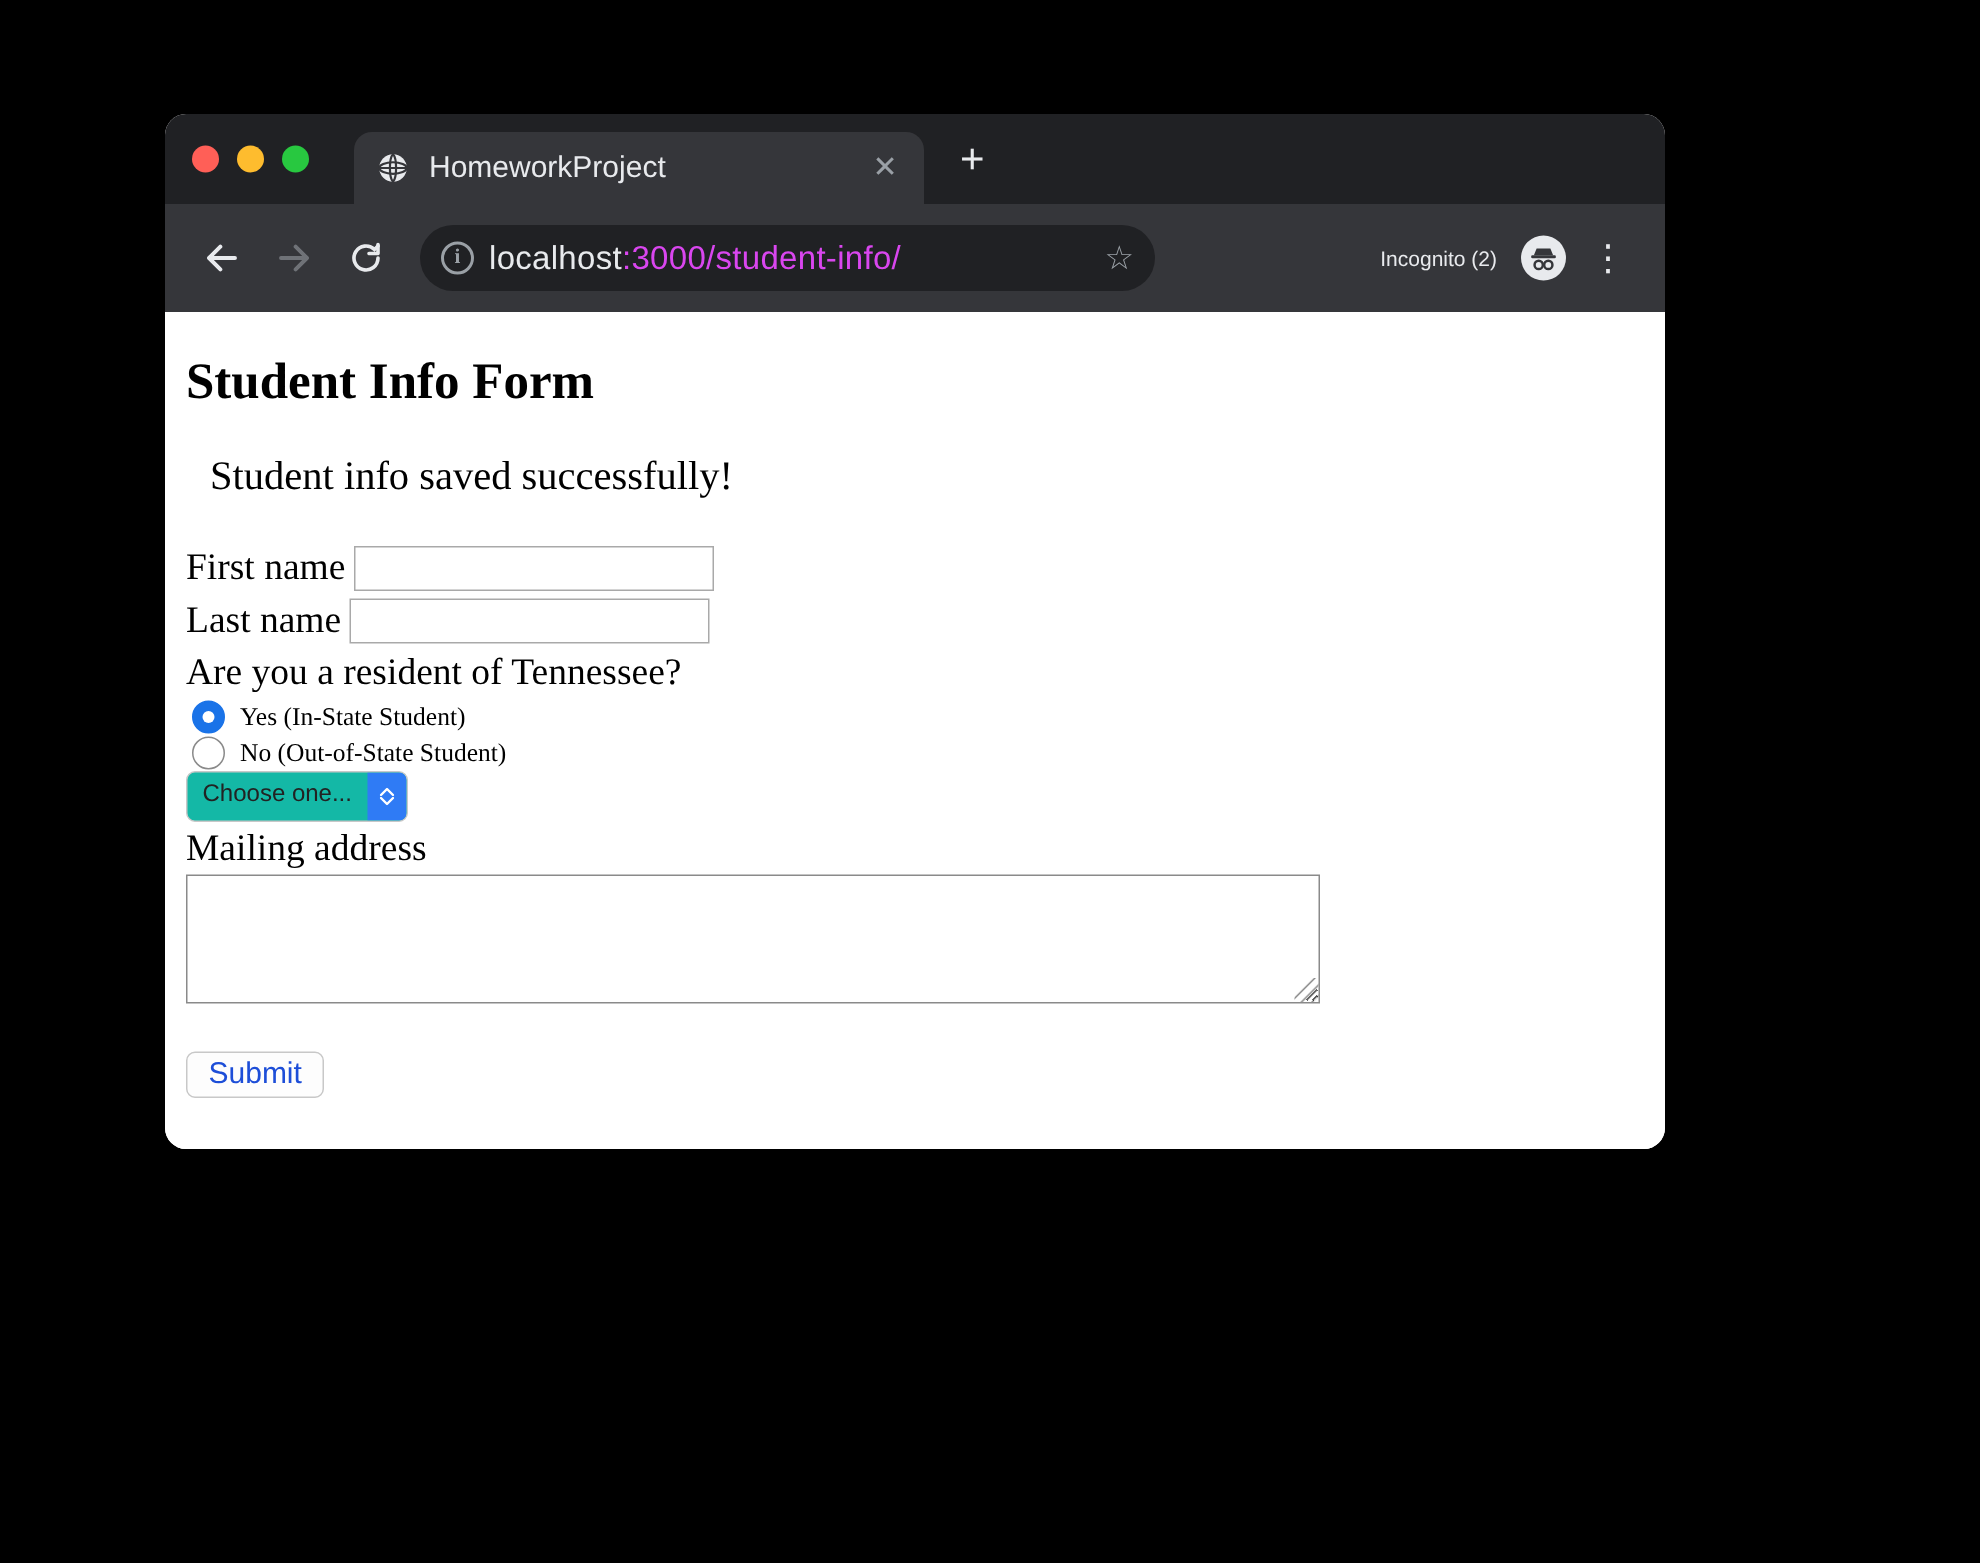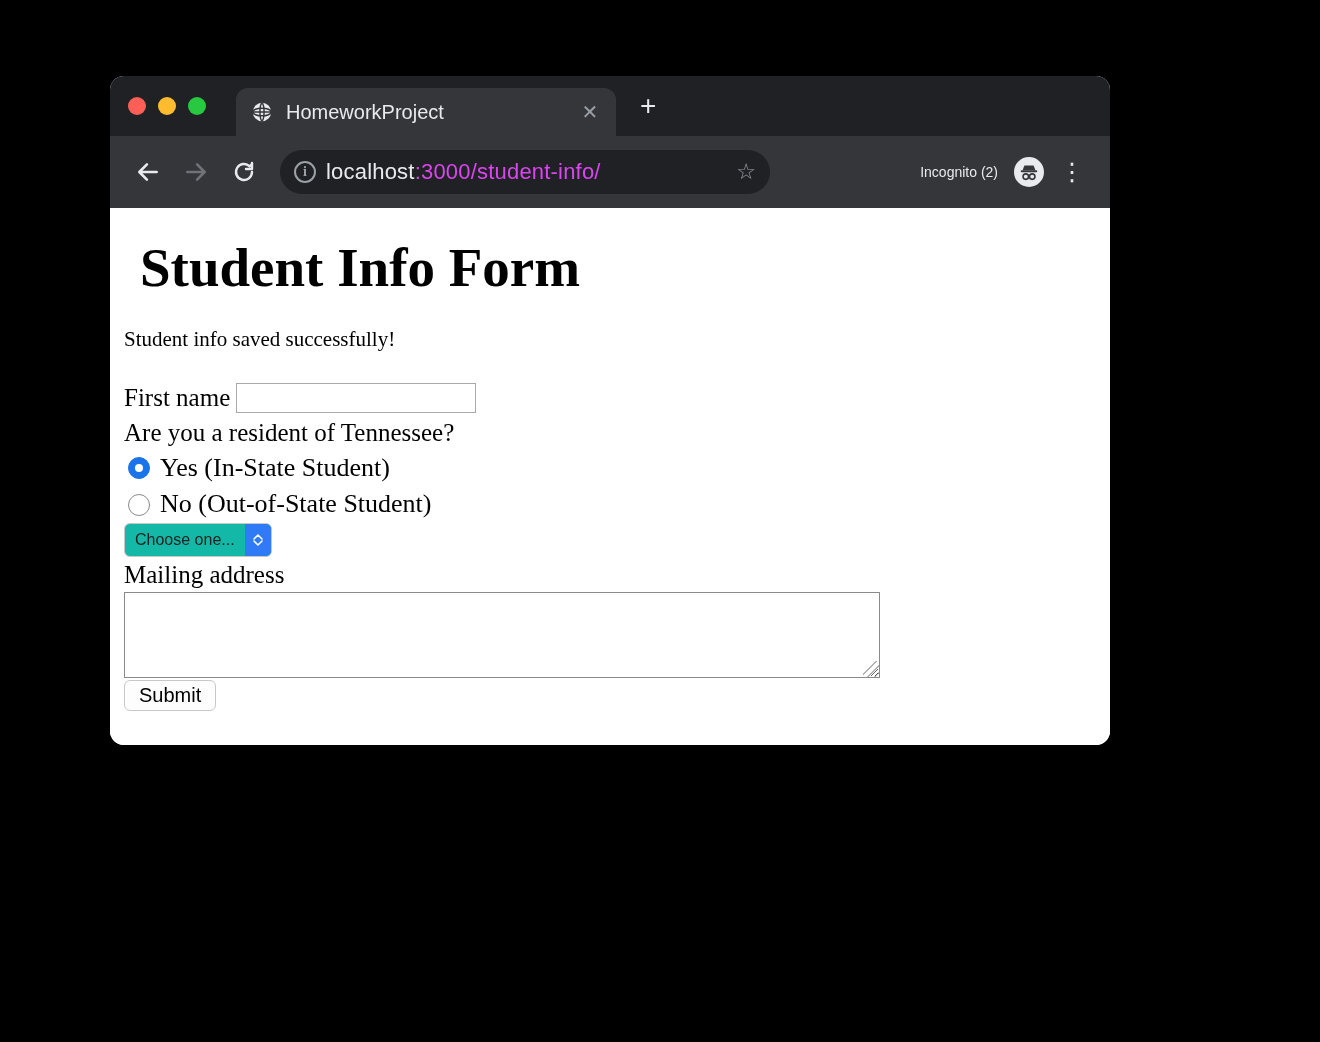--- a/index.html
+++ b/index.html
@@ -120,47 +120,47 @@
       color:#e8eaed; font-size:24px; width:40px; text-align:center;
     }
     
     .page {
       background: #fff;
       padding: 10px 14px 34px 14px;
       font-family: "Times New Roman", Times, serif;
       color: #000;
     }
     .page h1 {
-      font-size: 55px;
+      font-size: 34px;
       font-weight: bold;
-      margin: 18px 0 28px 16px;
+      margin: 18px 0 28px 0;
     }
     .page .status-msg {
-      font-size: 21px;
-      margin: 0 0 28px 0;
+      font-size: 27px;
+      margin: 0 0 28px 16px;
     }
     .form-row {
       font-size: 25px;
       line-height: 1.4;
       display: flex;
       align-items: center;
       flex-wrap: wrap;
       gap: 6px;
     }
     .form-row.block { display:block; }
     .text-input {
       width: 240px;
       height: 30px;
       border: 1px solid #a9a9a9;
       background: #fff;
       font-size: 18px;
       padding: 2px 4px;
     }
     .radio-row {
-      font-size: 26px;
+      font-size: 17px;
       display:flex;
       align-items:center;
       gap: 10px;
       margin-left: 4px;
       line-height: 1.4;
     }
     .radio {
       width: 22px; height: 22px; border-radius:50%;
       border: 1.5px solid #8a8a8a;
       display:flex;align-items:center;justify-content:center;
@@ -205,28 +205,28 @@
       position: relative;
       background:
         linear-gradient(135deg, transparent 0, transparent calc(100% - 14px), #888 calc(100% - 13px), transparent calc(100% - 12px)),
         linear-gradient(135deg, transparent 0, transparent calc(100% - 9px), #888 calc(100% - 8px), transparent calc(100% - 7px)),
         linear-gradient(135deg, transparent 0, transparent calc(100% - 4px), #888 calc(100% - 3px), transparent calc(100% - 2px));
       background-repeat: no-repeat;
       background-position: bottom right;
       background-size: 16px 16px;
     }
     .submit-btn {
-      margin-top: 2px;
+      margin-top: 32px;
       font-family: -apple-system, sans-serif;
       font-size: 20px;
       padding: 3px 14px;
       background: #fdfdfd;
       border: 1px solid #c8c8c8;
       border-radius: 6px;
-      color:#000000;
+      color:#1d4ed8;
     }
     svg { display:block; }
   </style>
 </head>
 <body>
 
 <div class="window">
 
   <div class="tabstrip">
     <div class="traffic-lights">
@@ -287,20 +287,24 @@
   </div>
 
   <div class="page">
     <h1>Student Info Form</h1>
     <p class="status-msg">Student info saved successfully!</p>
 
     <div class="form-row">
       <span>First name</span>
       <input class="text-input" value="" style="">
     </div>
+    <div class="form-row">
+      <span>Last name</span>
+      <input class="text-input" value="" style="">
+    </div>
 
     <div class="form-row block">Are you a resident of Tennessee?</div>
     <div class="radio-row">
       <span class="radio checked"></span>
       <span>Yes (In-State Student)</span>
     </div>
     <div class="radio-row">
       <span class="radio"></span>
       <span>No (Out-of-State Student)</span>
     </div>

